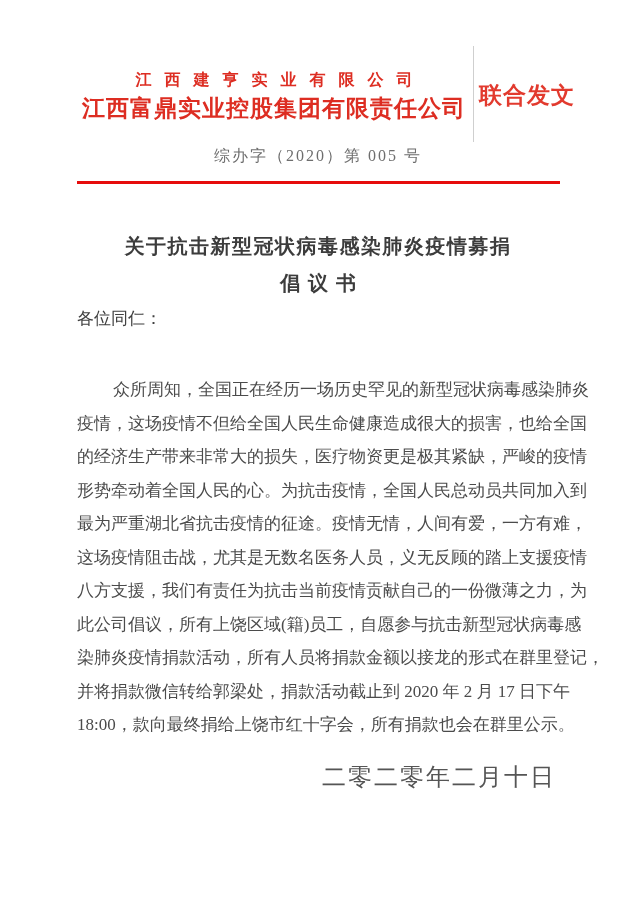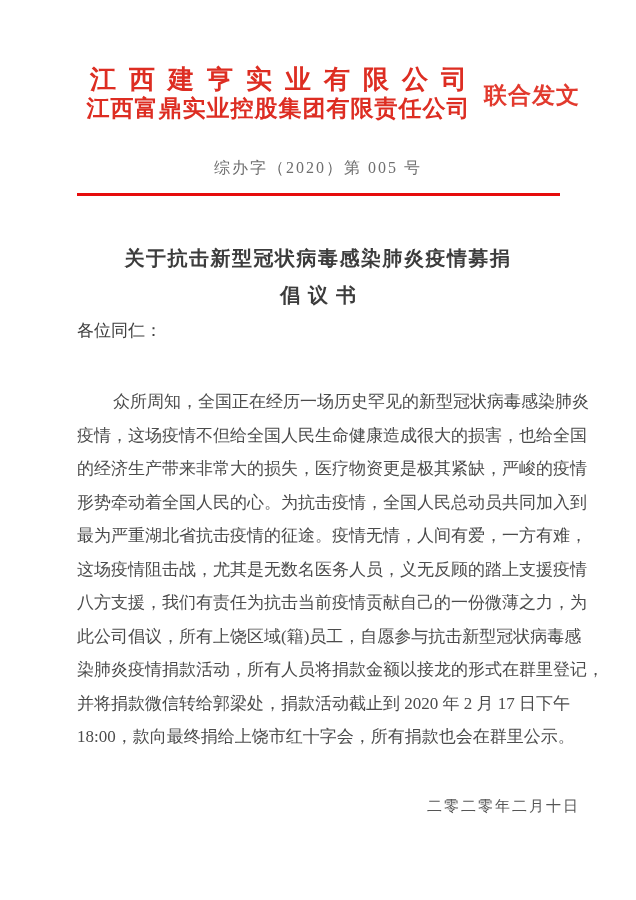--- a/index.html
+++ b/index.html
@@ -27,21 +27,21 @@
   .companies {
     flex: 1;
     display: flex;
     flex-direction: column;
     justify-content: center;
     text-align: center;
   }
   .company-line1 {
     color: #dd2d22;
     font-weight: bold;
-    font-size: 26px;
+    font-size: 16px;
     letter-spacing: 13px;
     line-height: 28px;
     white-space: nowrap;
     text-indent: 13px; 
   }
   .company-line2 {
     color: #dd2d22;
     font-weight: bold;
     font-size: 23px;
     letter-spacing: 1px;
@@ -61,21 +61,21 @@
     color: #e23a2e;
     font-weight: bold;
     font-size: 23px;
     letter-spacing: 1px;
     white-space: nowrap;
     text-align: right;
   }
 
   
   .doc-number {
-    margin-top: 16px;
+    margin-top: 4px;
     text-align: center;
     color: #6e6e6e;
     font-size: 16px;
     letter-spacing: 2px;
     line-height: 20px;
   }
 
   
   .red-rule {
     margin: 15px 76px 0 77px;
@@ -128,25 +128,25 @@
   .closing-line {
     color: #4b4b4b;
     font-size: 17px;
     line-height: 33.5px;
     height: 33.5px;
     letter-spacing: 1px;
   }
 
   
   .doc-date {
-    margin-top: 40px;
+    margin-top: 23px;
     text-align: right;
-    padding-right: 56px;
+    padding-right: 80px;
     color: #555555;
-    font-size: 15px;
+    font-size: 24px;
     letter-spacing: 2px;
     line-height: 24px;
   }
 </style>
 </head>
 <body>
 
 <div class="page">
 
   <div class="letterhead">

